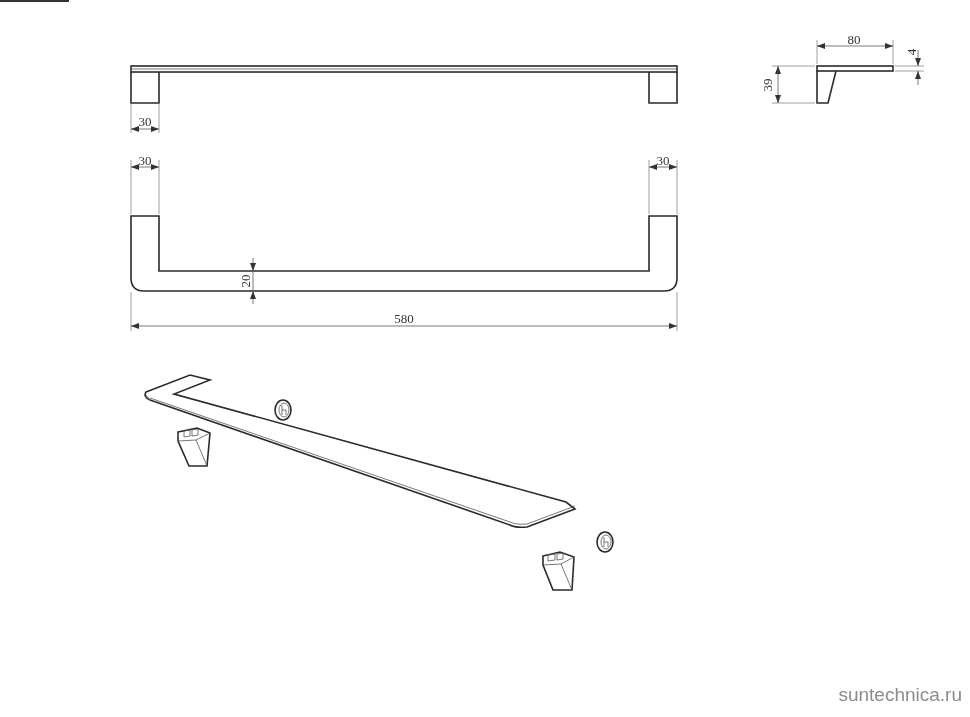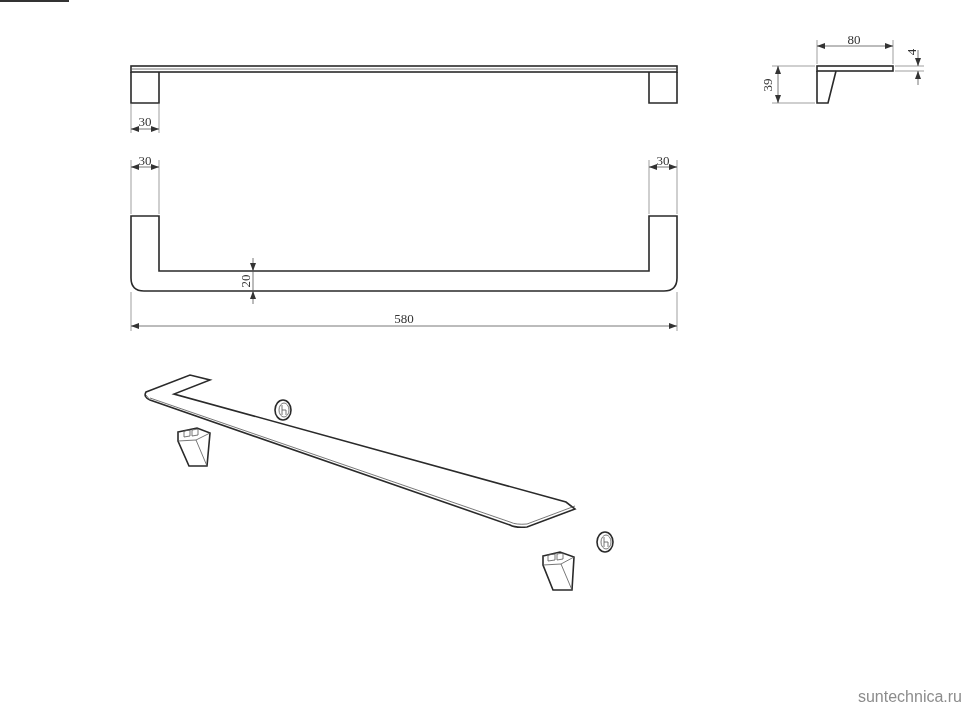--- a/index.html
+++ b/index.html
@@ -1,21 +1,21 @@
 <!DOCTYPE html>
 <html><head>
   <meta charset="utf-8">
   <style>
     html, body { margin: 0; padding: 0; background: #ffffff; }
     body { width: 970px; height: 717px; position: relative; overflow: hidden; }
     #canvas { position: absolute; left: 0; top: 0; width: 970px; height: 717px; }
     .dim-text { font-family: "Liberation Serif", serif; font-size: 13px; fill: #333333; }
     .watermark {
       position: absolute; right: 8px; bottom: 11px;
-      font-family: "Liberation Sans", sans-serif; font-size: 16px; color: #8c8c8c;
+      font-family: "Liberation Sans", sans-serif; font-size: 19px; color: #8c8c8c;
     }
     .ink { stroke: #2a2a2a; fill: none; stroke-width: 1.6; }
     .thin { stroke: #555555; fill: none; stroke-width: 0.8; }
     .ext { stroke: #777777; fill: none; stroke-width: 0.7; }
     .arrow { fill: #333333; }
   </style>
 </head>
 <body>
 
 <svg id="canvas" viewBox="0 0 970 717" xmlns="http://www.w3.org/2000/svg">

